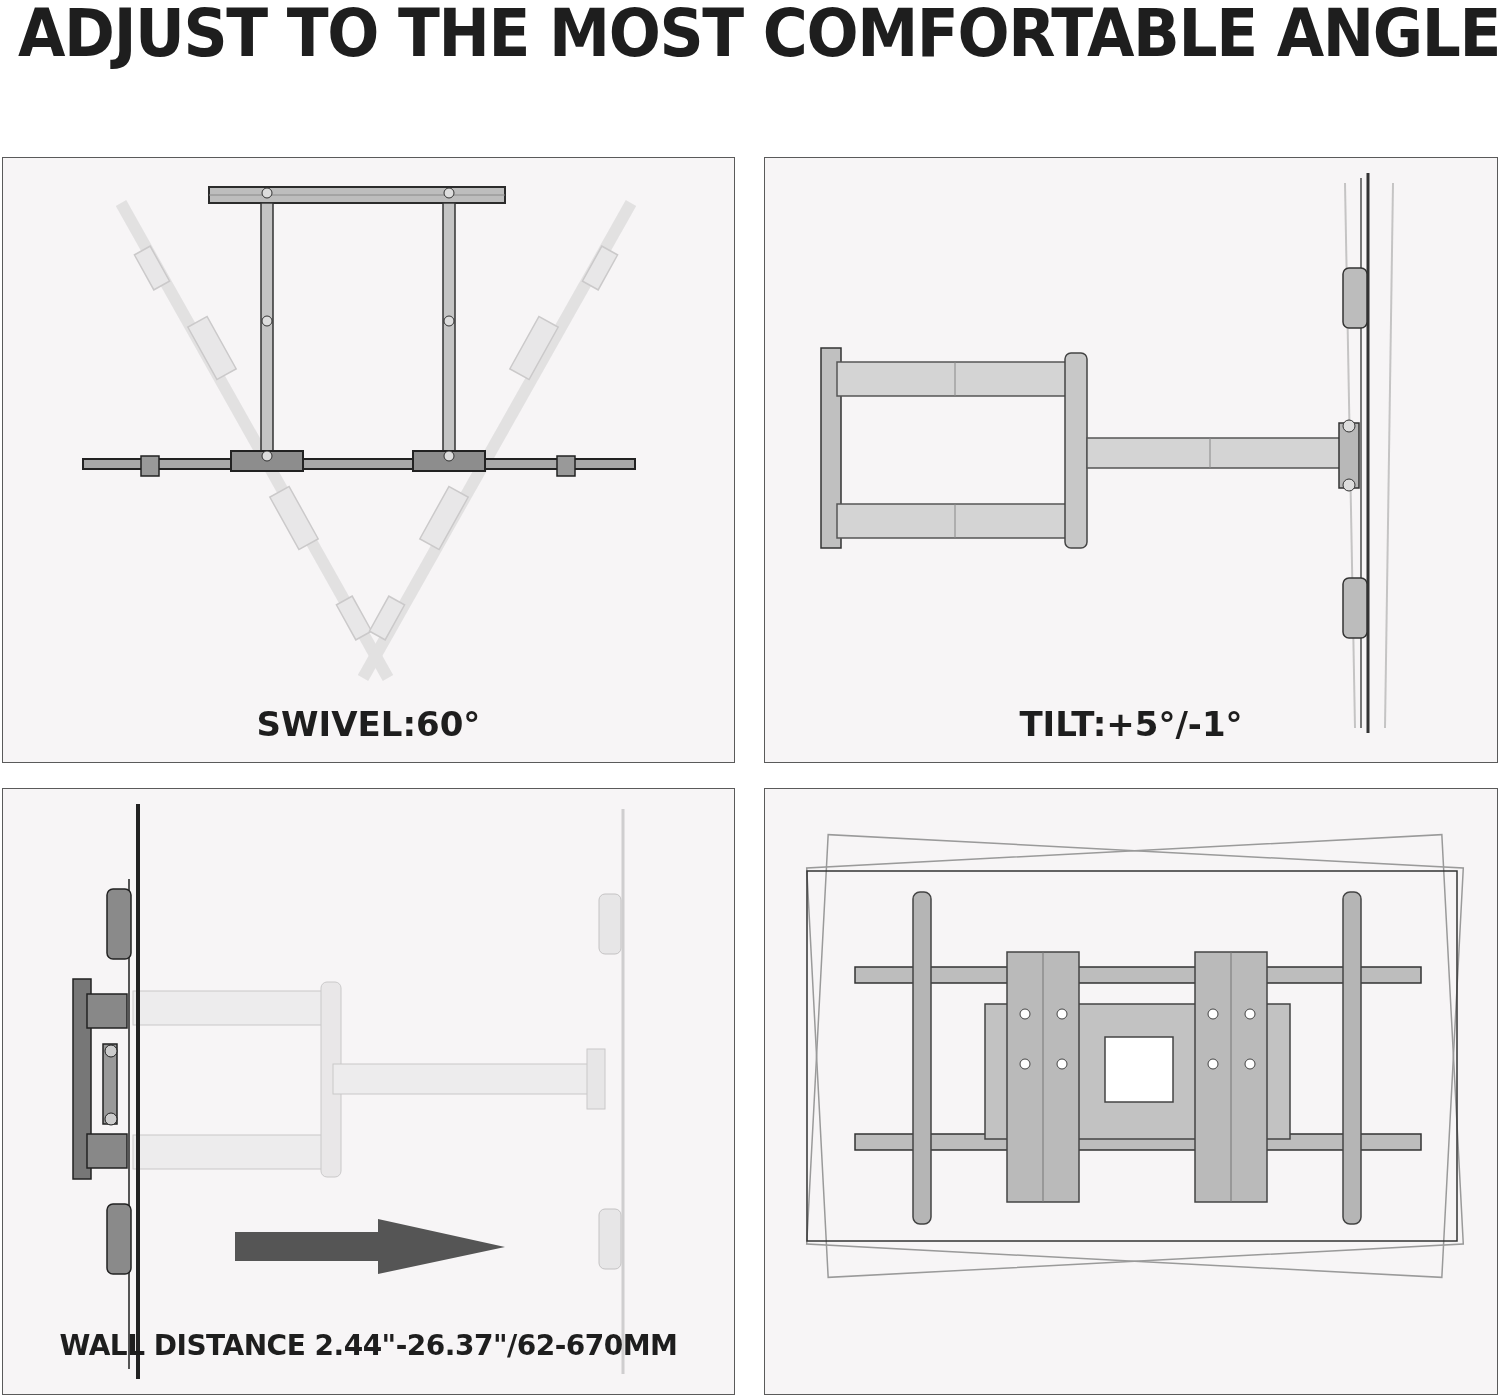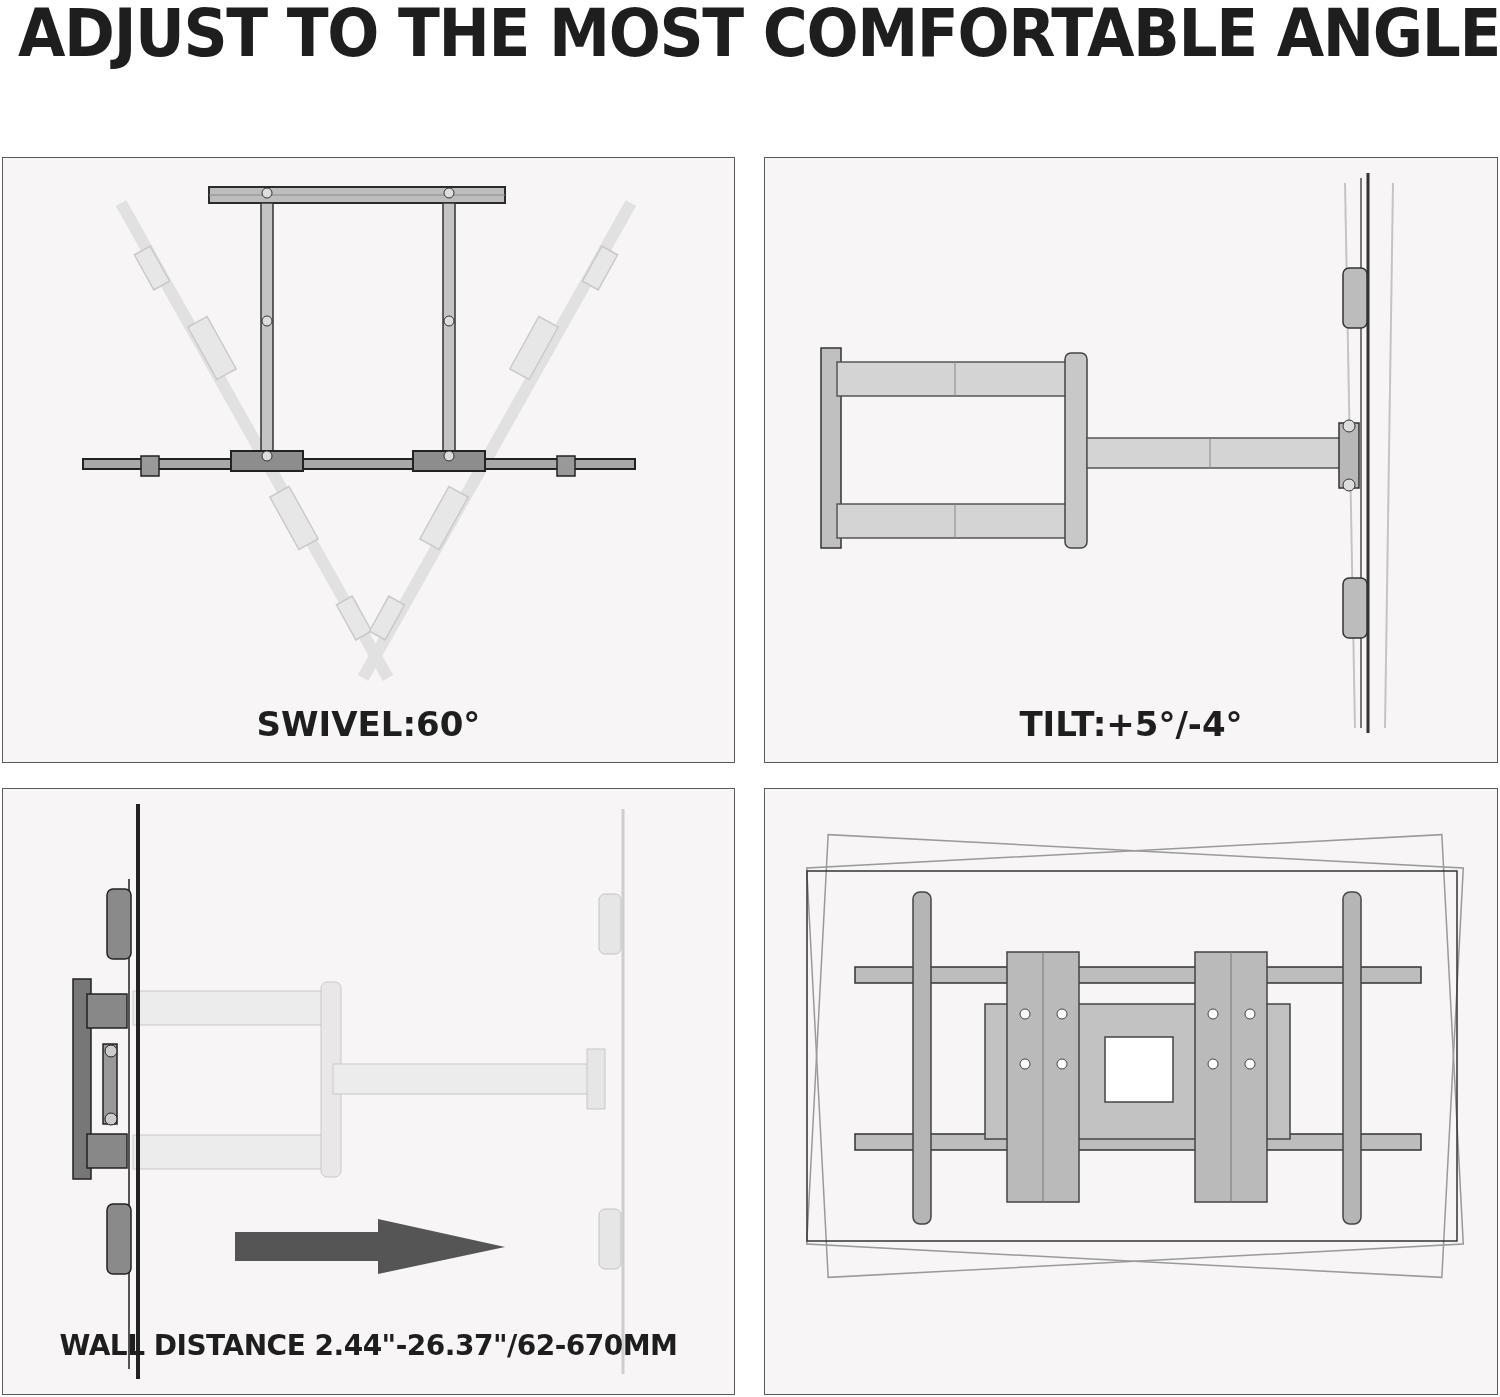--- a/index.html
+++ b/index.html
@@ -87,21 +87,21 @@
 
     <rect x="300" y="195" width="22" height="195" rx="6" fill="#c8c8c8" stroke="#444" stroke-width="1.5"></rect>
 
     <rect x="322" y="280" width="260" height="30" fill="#d4d4d4" stroke="#555" stroke-width="1.5"></rect>
     <line x1="445" y1="280" x2="445" y2="310" stroke="#888"></line>
 
     <rect x="574" y="265" width="20" height="65" fill="#b8b8b8" stroke="#333" stroke-width="1.5"></rect>
     <circle cx="584" cy="268" r="6" fill="#ddd" stroke="#333"></circle>
     <circle cx="584" cy="327" r="6" fill="#ddd" stroke="#333"></circle>
   </svg>
-  <div class="caption">TILT:+5°/-4°</div>
+  <div class="caption">TILT:+5°/-1°</div>
 </div>
 
 <div class="panel p3">
   <svg width="733" height="607" viewBox="0 0 733 607">
 
     <g opacity="0.35">
       <line x1="620" y1="20" x2="620" y2="585" stroke="#888" stroke-width="3"></line>
       <rect x="596" y="105" width="22" height="60" rx="6" fill="#ccc" stroke="#666"></rect>
       <rect x="596" y="420" width="22" height="60" rx="6" fill="#ccc" stroke="#666"></rect>
       <rect x="130" y="202" width="200" height="34" fill="#ddd" stroke="#777"></rect>

